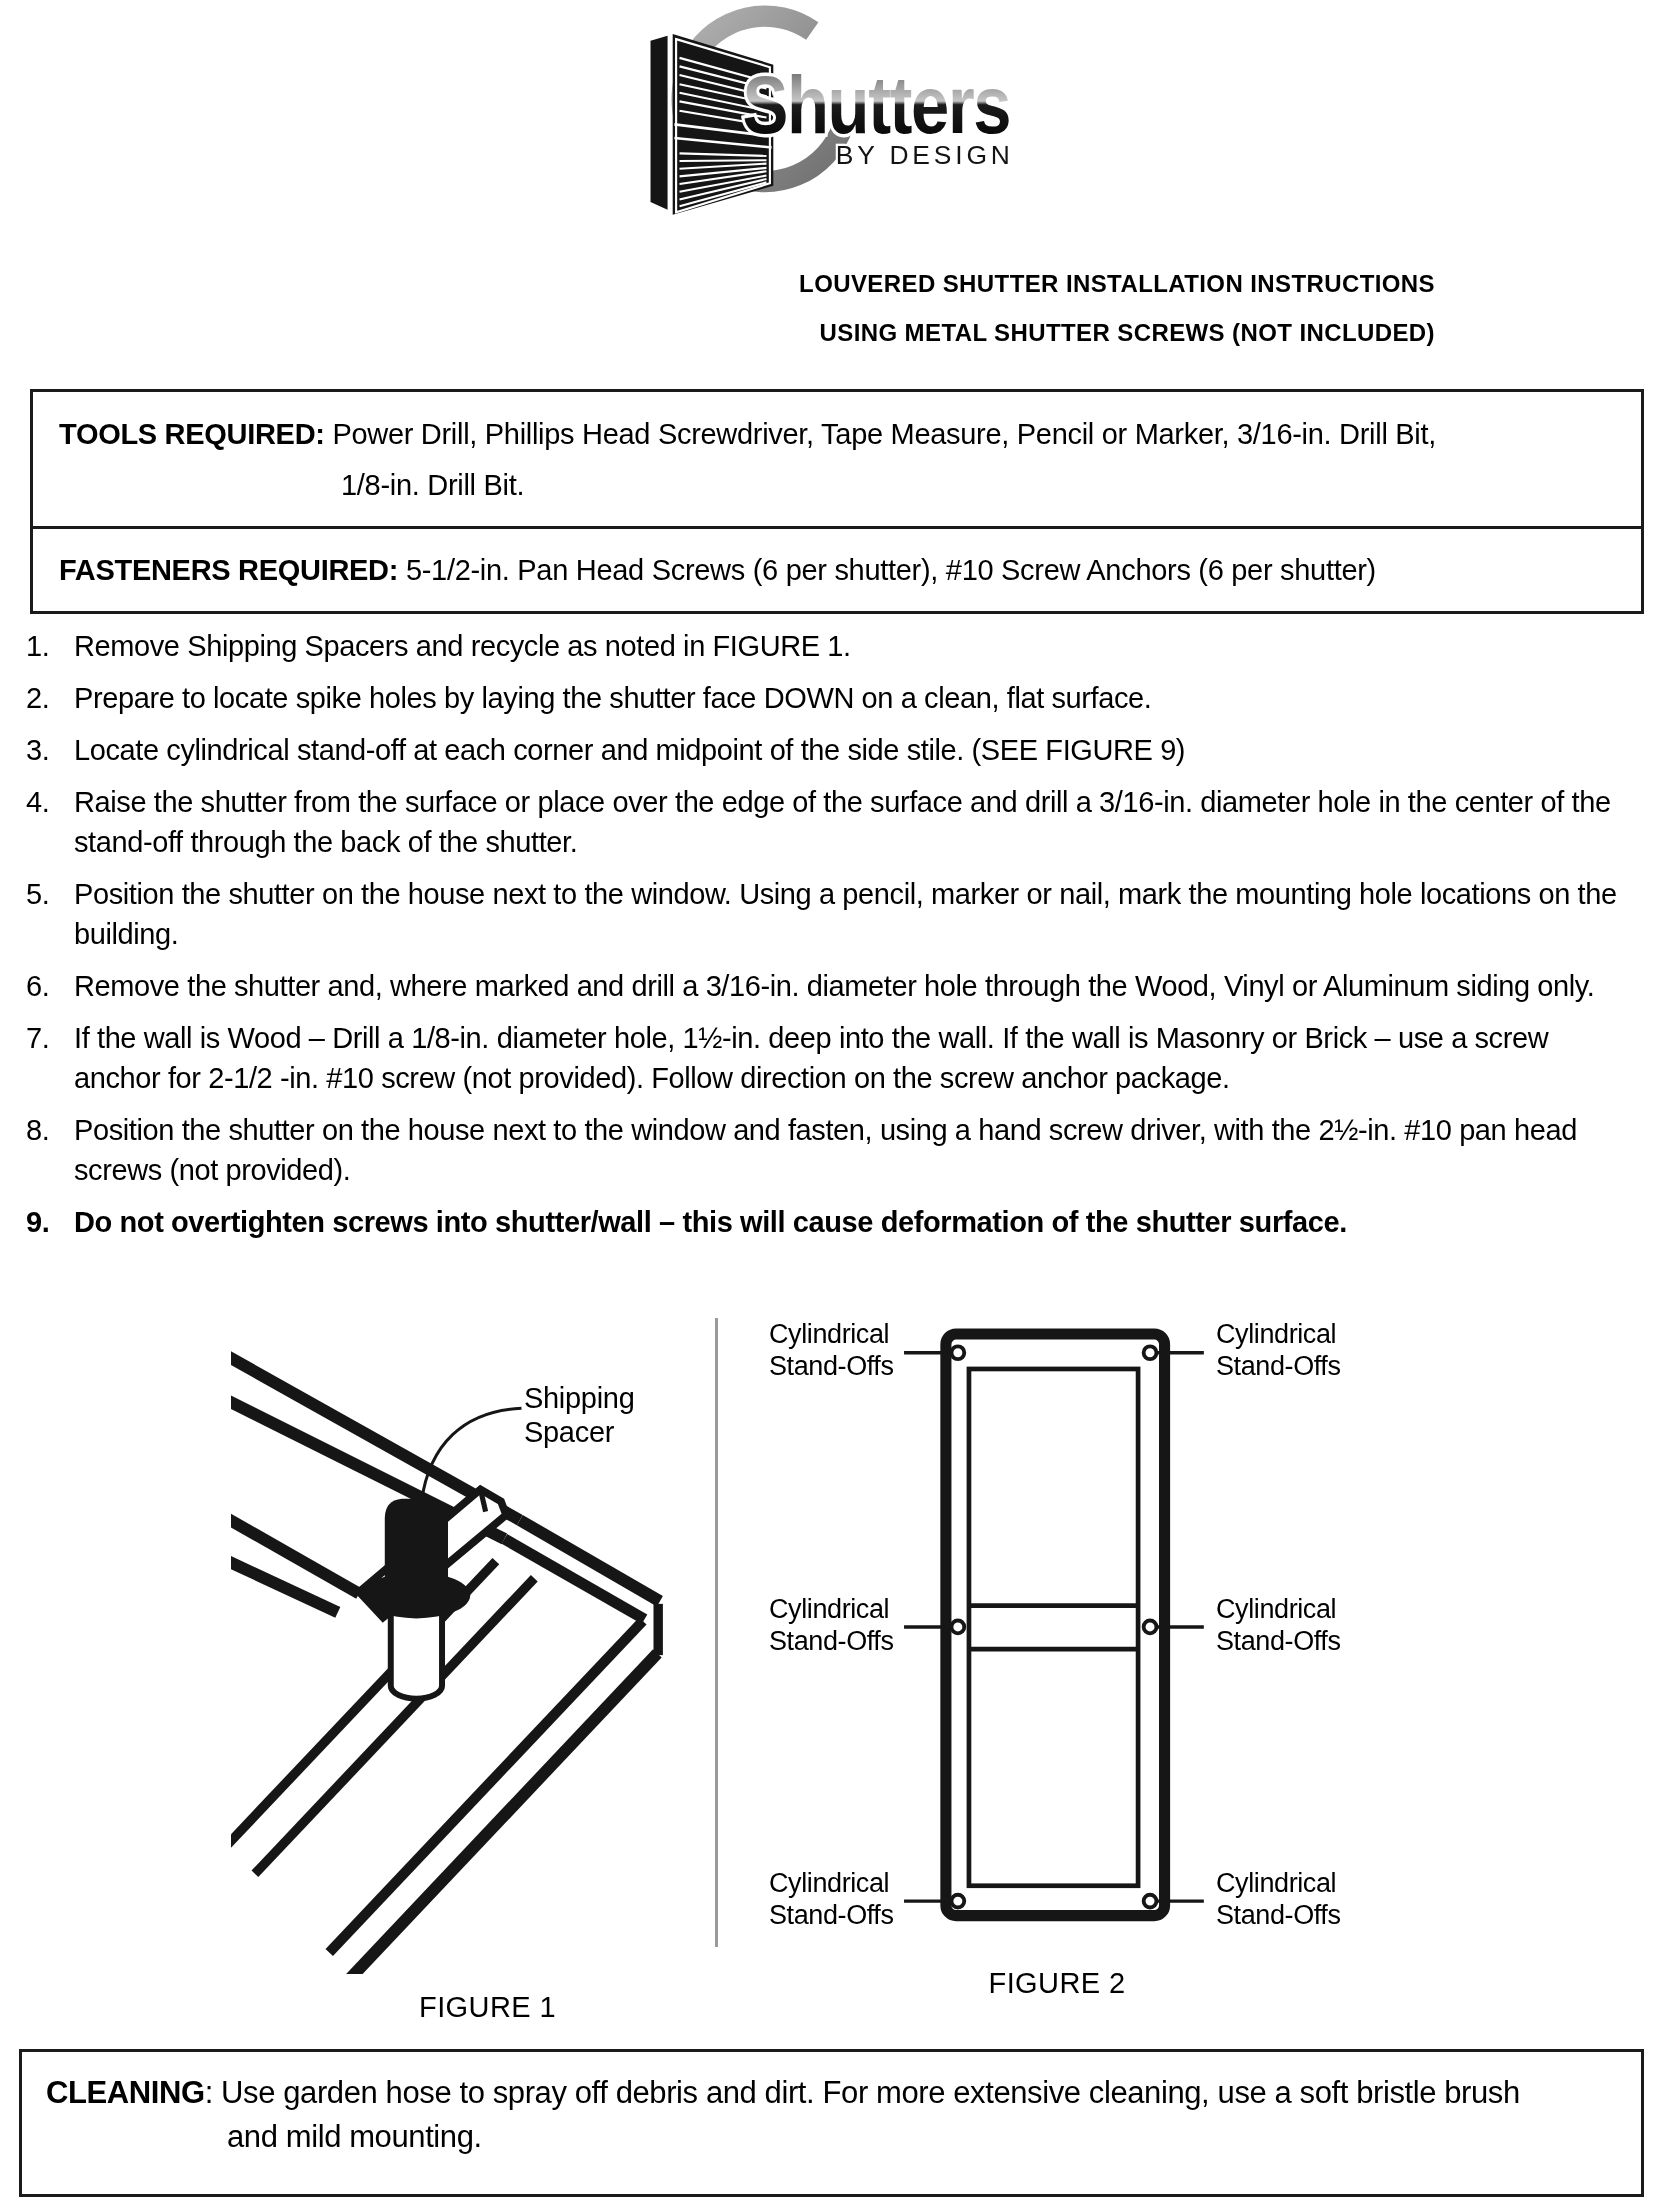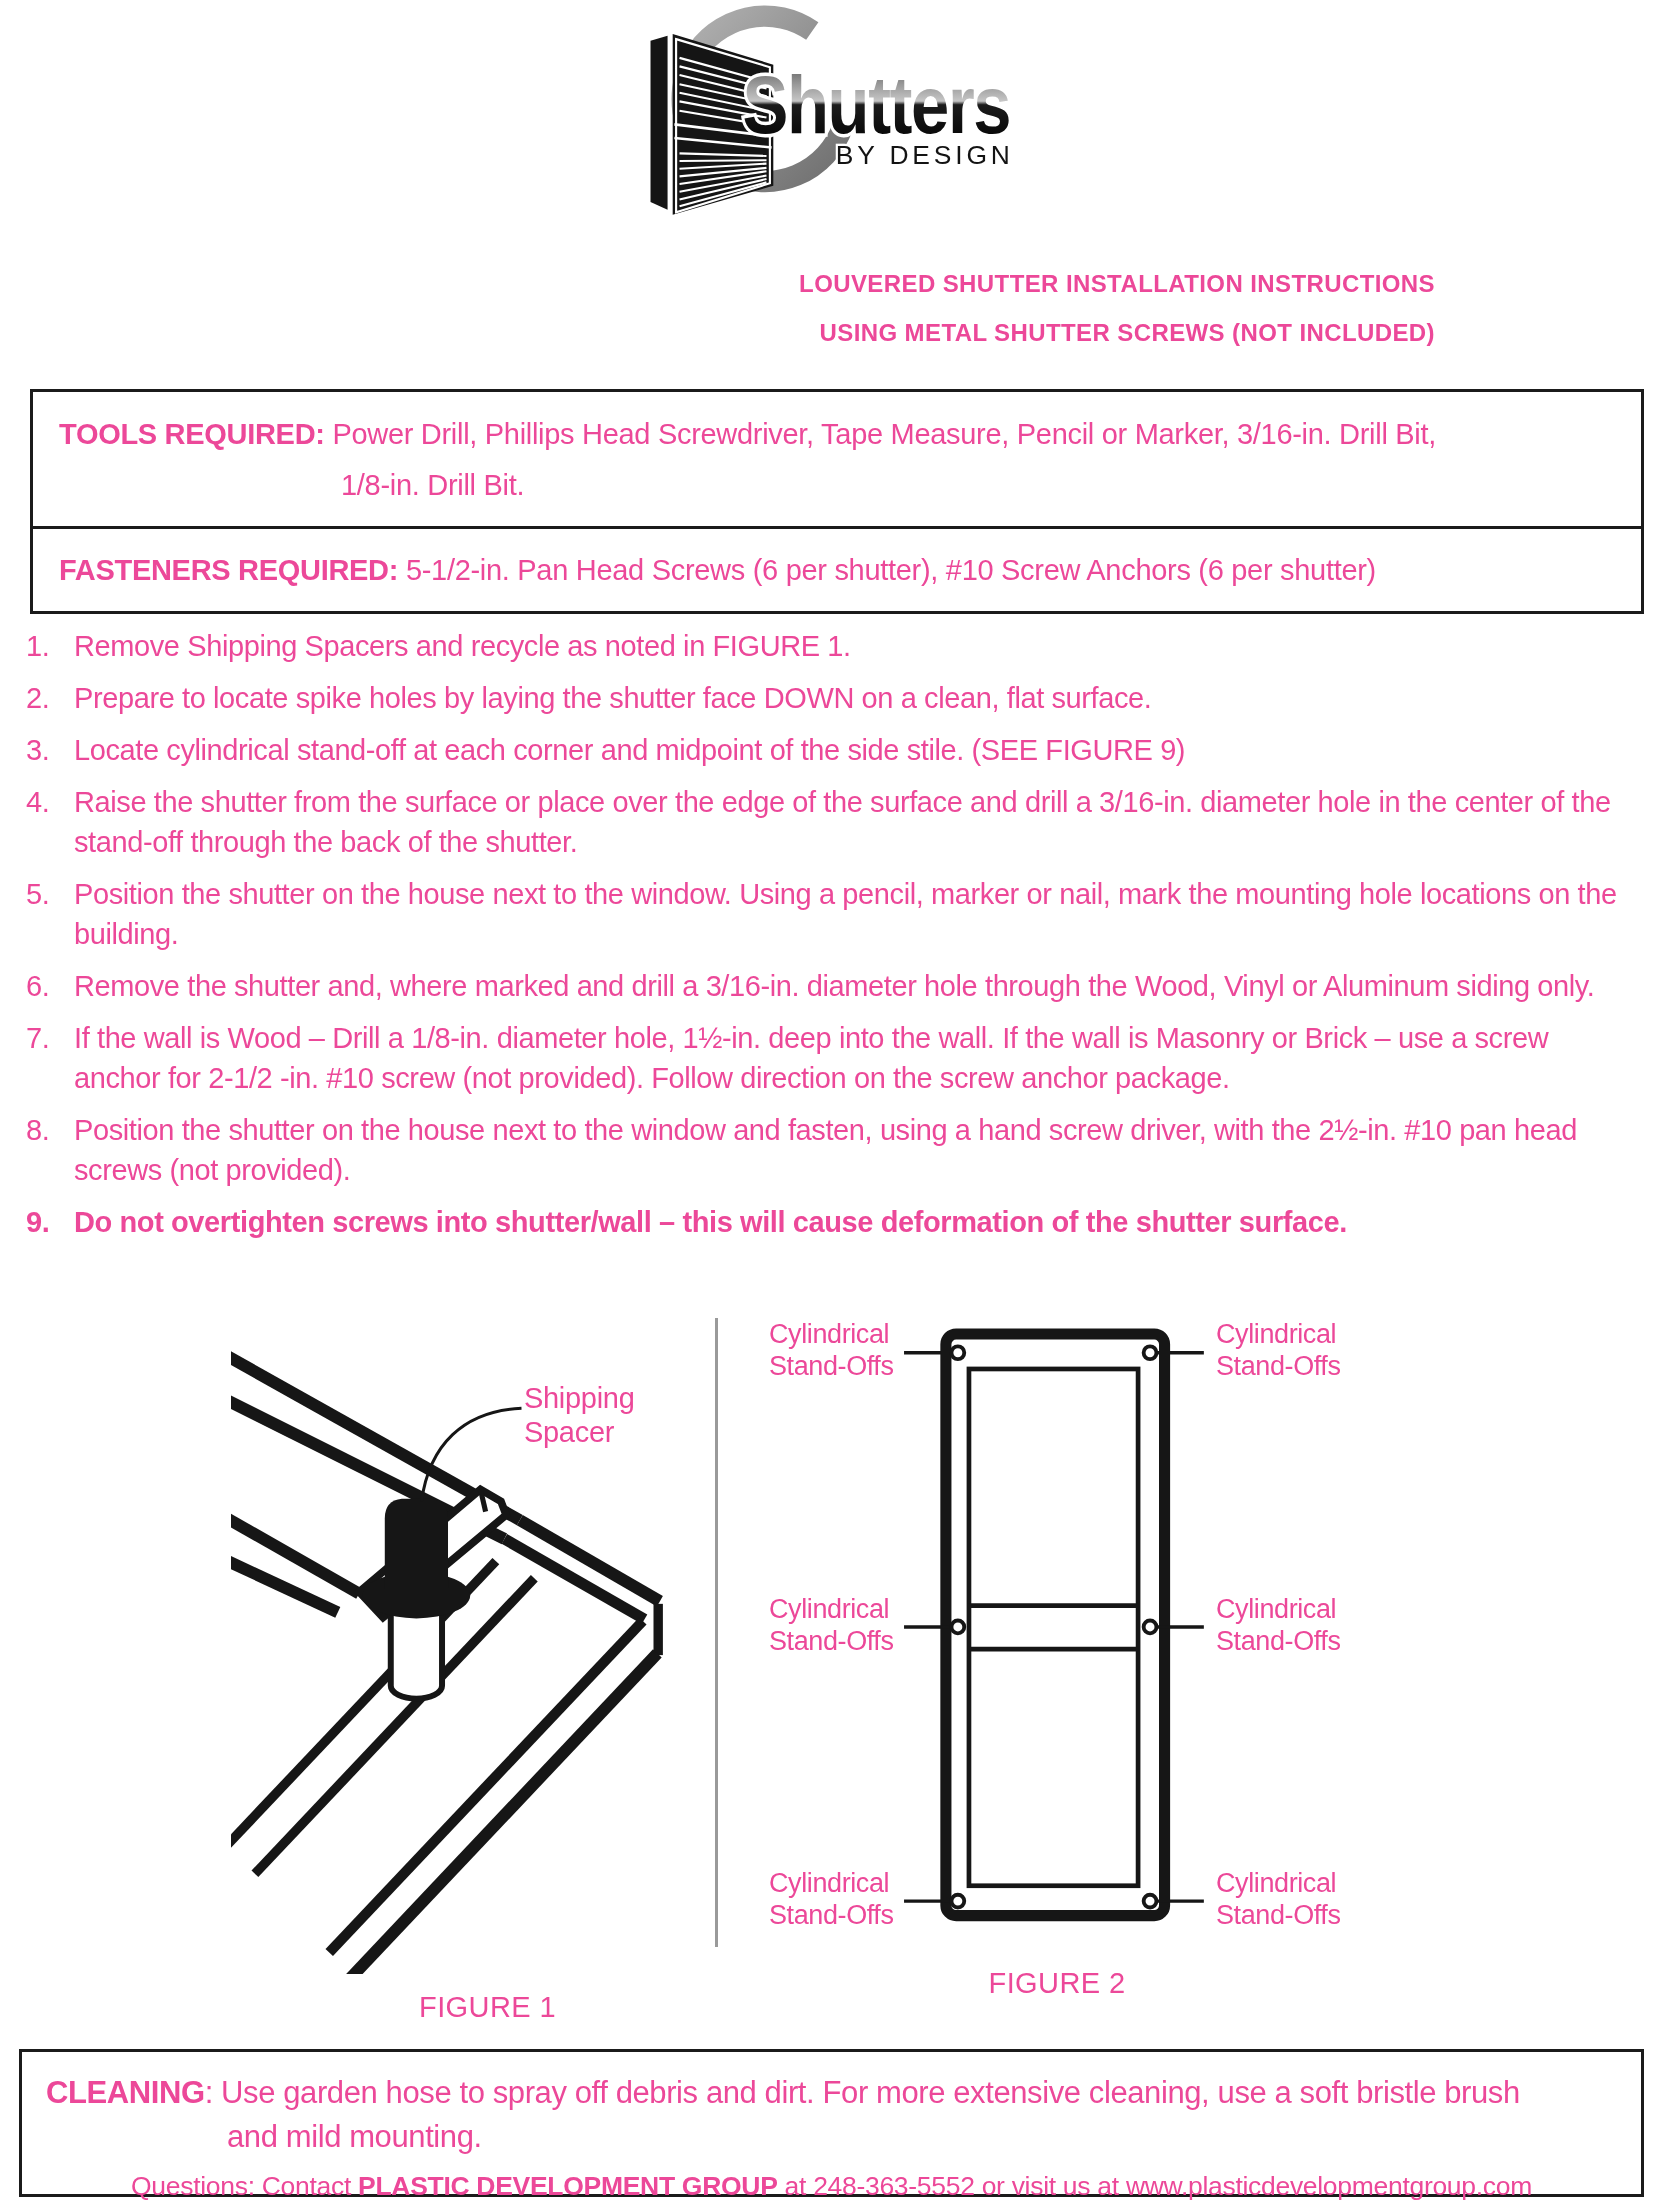--- a/index.html
+++ b/index.html
@@ -1,21 +1,21 @@
 <!DOCTYPE html>
 <html style="font-size:13.7px"><head>
 <meta charset="utf-8">
 <style>
   html,body{margin:0;padding:0;background:#e8e8e8;}
   .page{
     position:relative;
     width:1663px;height:2205px;
     background:#ffffff;
     font-family:"Liberation Sans", sans-serif;
-    color:#ec4899;
+    color:#000000;
     overflow:hidden;
   }
   
   .logo{position:absolute;left:628px;top:5.1px;width:410px;height:220px;}
   
   .title{
     position:absolute;left:0;top:259px;width:1435px;
     text-align:right;font-size:24px;font-weight:bold;line-height:49px;
     letter-spacing:0.4px;
   }
@@ -244,18 +244,15 @@
     <div>Stand-Offs</div>
   </div>
 
   <div class="figcap f2">FIGURE 2</div>
 
   <div class="cleanbox">
     <b>CLEANING</b><span>: Use garden hose to spray off debris and dirt. For more extensive cleaning, use a soft bristle brush</span>
     <span class="clean-indent">and mild mounting.</span>
   </div>
 
-  <div class="footer">
-    <span>Questions: Contact </span><b>PLASTIC DEVELOPMENT GROUP</b><span> at 248-363-5552 or visit us at www.plasticdevelopmentgroup.com</span>
-  </div>
 
 </div>
 
 
 </body></html>

